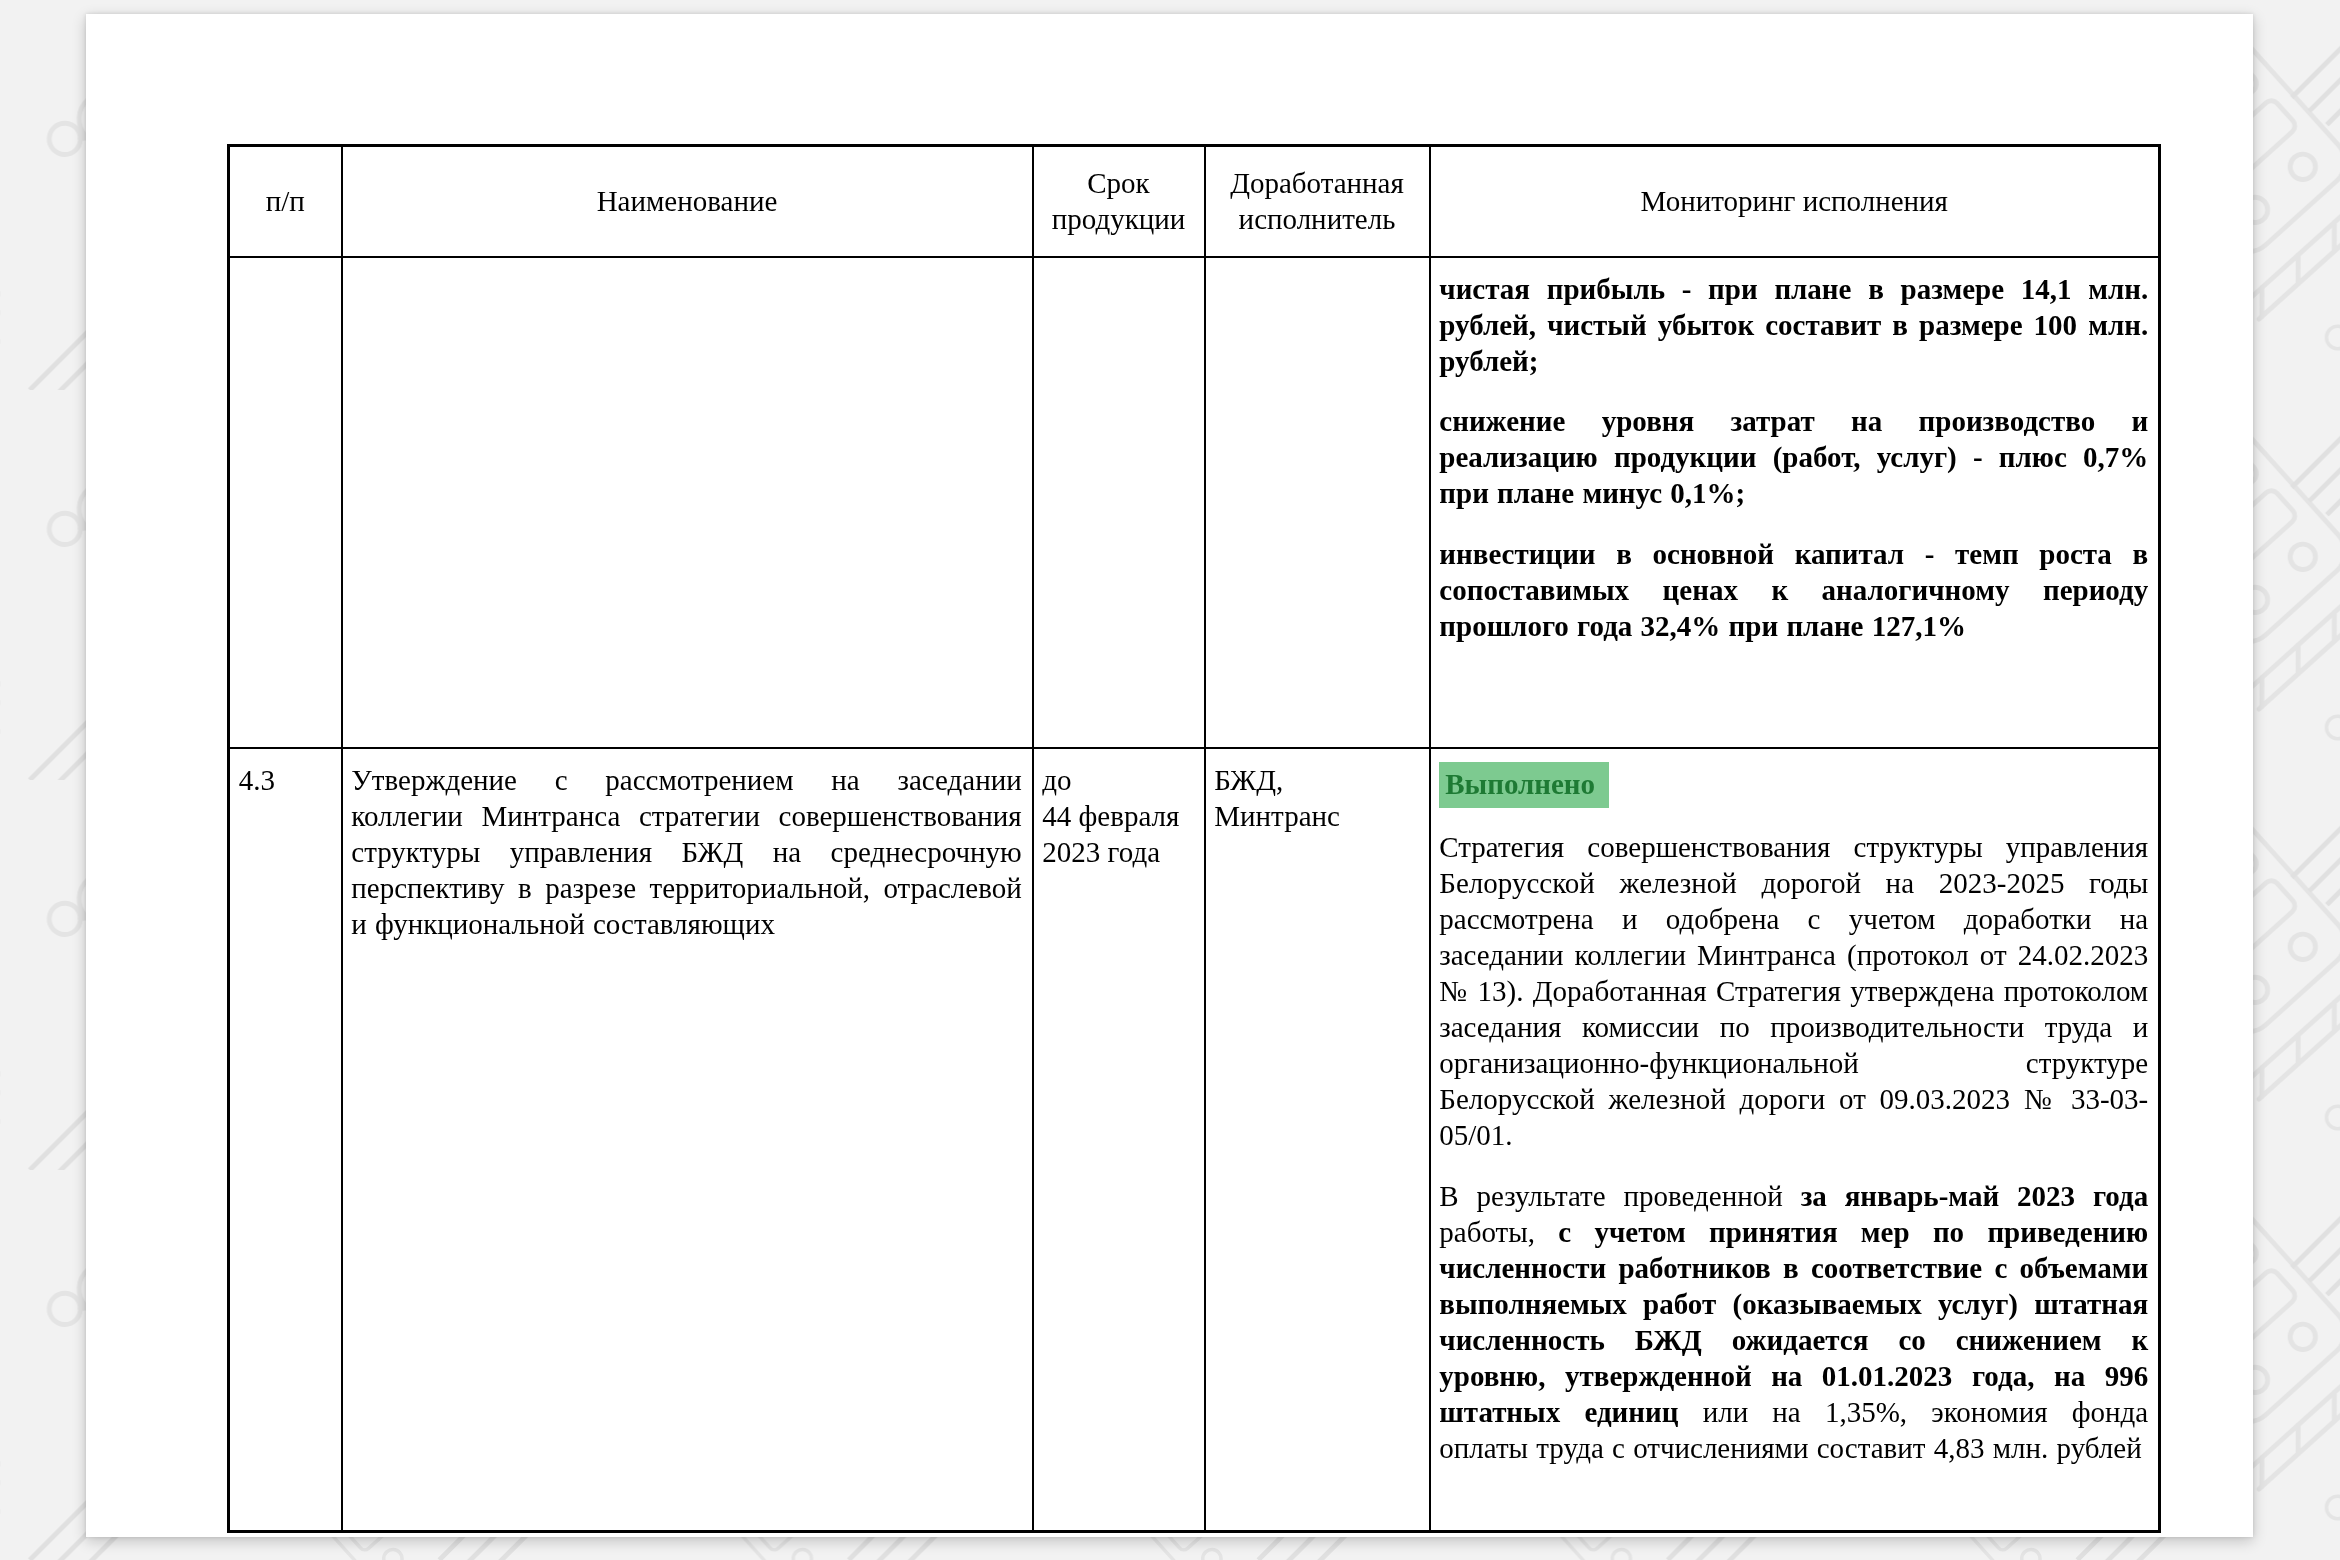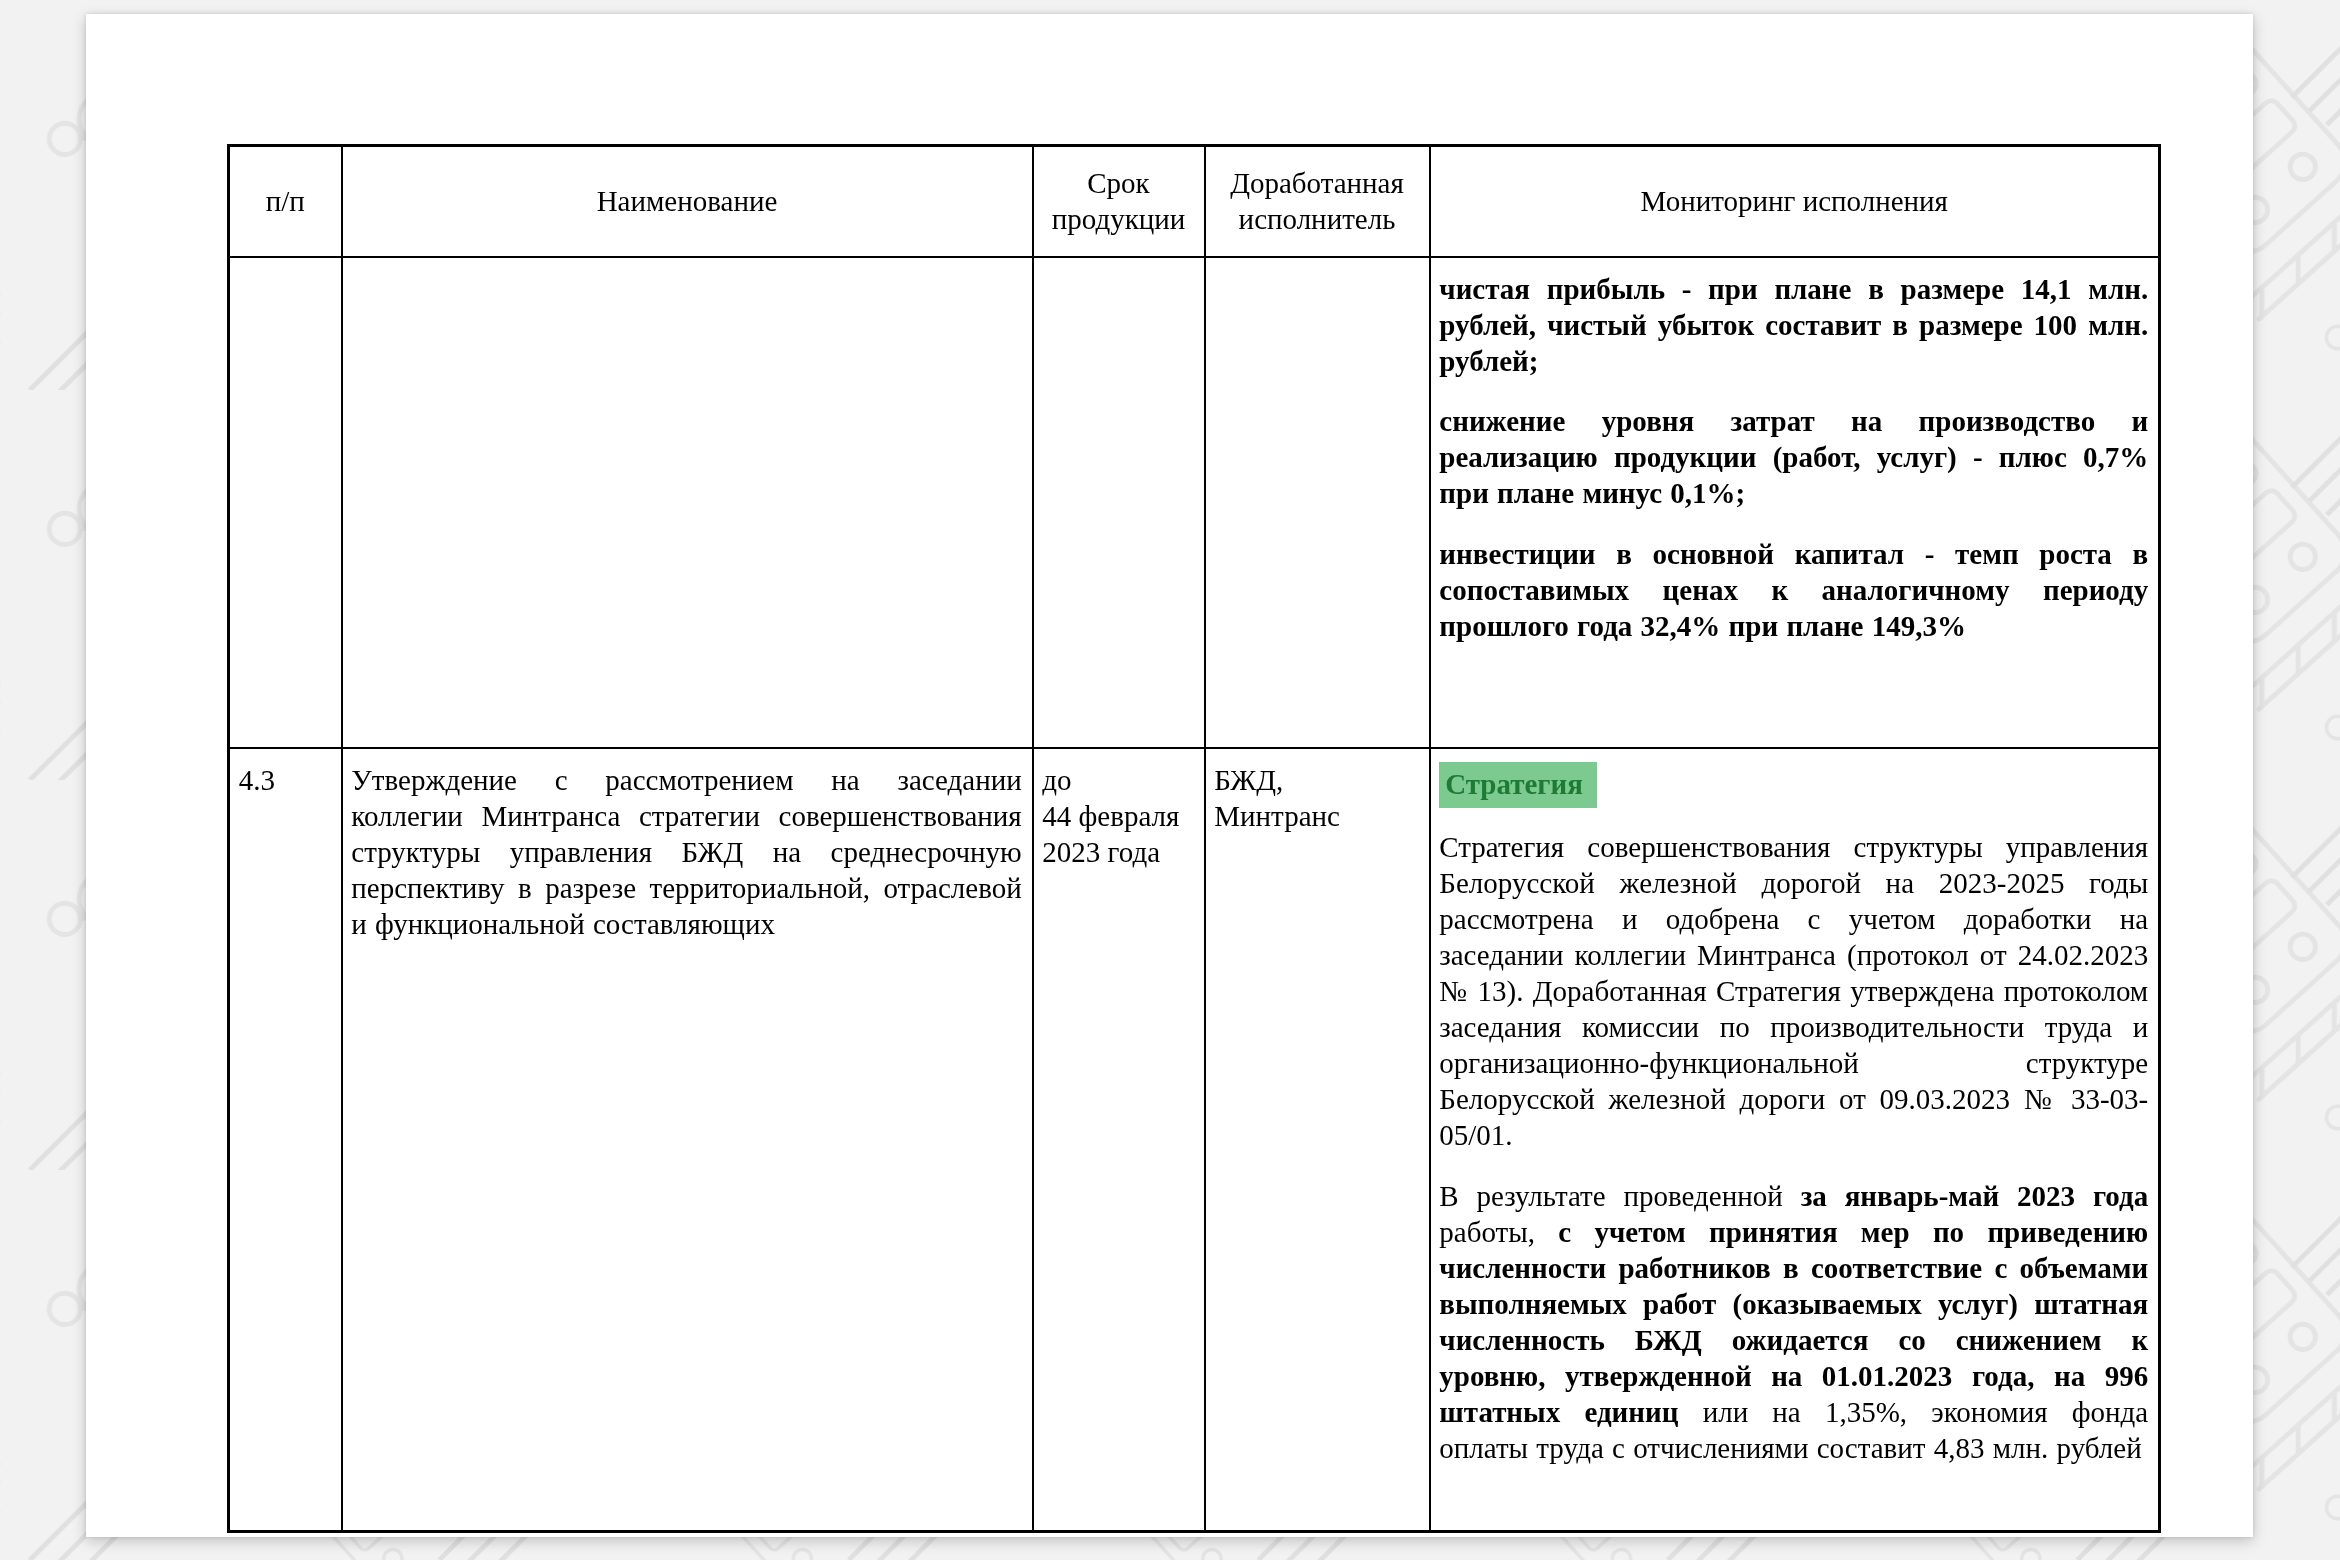--- a/index.html
+++ b/index.html
@@ -102,38 +102,38 @@
     </thead>
     <tbody>
       <tr class="row-cont">
         <td class="center"></td>
         <td></td>
         <td class="center lines"></td>
         <td class="center lines"></td>
         <td class="just paras">
             <p><span style="font-weight: bold;">чистая прибыль - при плане в размере 14,1 млн. рублей, чистый убыток составит в размере 100 млн. рублей;</span></p>
             <p><span style="font-weight: bold;">снижение уровня затрат на производство и реализацию продукции (работ, услуг) - плюс 0,7% при плане минус 0,1%;</span></p>
-            <p><span style="font-weight: bold;">инвестиции в основной капитал - темп роста в сопоставимых ценах к аналогичному периоду прошлого года 32,4% при плане 149,3%</span></p>
+            <p><span style="font-weight: bold;">инвестиции в основной капитал - темп роста в сопоставимых ценах к аналогичному периоду прошлого года 32,4% при плане 127,1%</span></p>
           </td>
       </tr>
       <tr class="row-43">
         <td class="center">4.3</td>
         <td class="just">Утверждение с рассмотрением на заседании коллегии Минтранса стратегии совершенствования структуры управления БЖД на среднесрочную перспективу в разрезе территориальной, отраслевой и функциональной составляющих</td>
         <td class="center lines">
             <div>до</div>
             <div>44 февраля</div>
             <div>2023 года</div>
           </td>
         <td class="center lines">
             <div>БЖД,</div>
             <div>Минтранс</div>
           </td>
         <td>
           <div>
-            <span class="chip" style="background: rgb(125, 202, 144); color: rgb(30, 122, 52);">Стратегия</span>
+            <span class="chip" style="background: rgb(125, 202, 144); color: rgb(30, 122, 52);">Выполнено</span>
           </div>
           <div class="just paras">
               <p><span>Стратегия совершенствования структуры управления Белорусской железной дорогой на 2023-2025 годы рассмотрена и одобрена с учетом доработки на заседании коллегии Минтранса (протокол от 24.02.2023 № 13). Доработанная Стратегия утверждена протоколом заседания комиссии по производительности труда и организационно-функциональной структуре Белорусской железной дороги от 09.03.2023 № 33-03-05/01.</span></p>
               <p><span>В результате проведенной </span><span style="font-weight: bold;">за январь-май 2023 года</span><span> работы, </span><span style="font-weight: bold;">с учетом принятия мер по приведению численности работников в соответствие с объемами выполняемых работ (оказываемых услуг) штатная численность БЖД ожидается со снижением к уровню, утвержденной на 01.01.2023 года, на 996 штатных единиц</span><span> или на 1,35%, экономия фонда оплаты труда с отчислениями составит 4,83 млн. рублей</span></p>
             </div>
         </td>
       </tr>
     </tbody>
   </table>
 </div>

